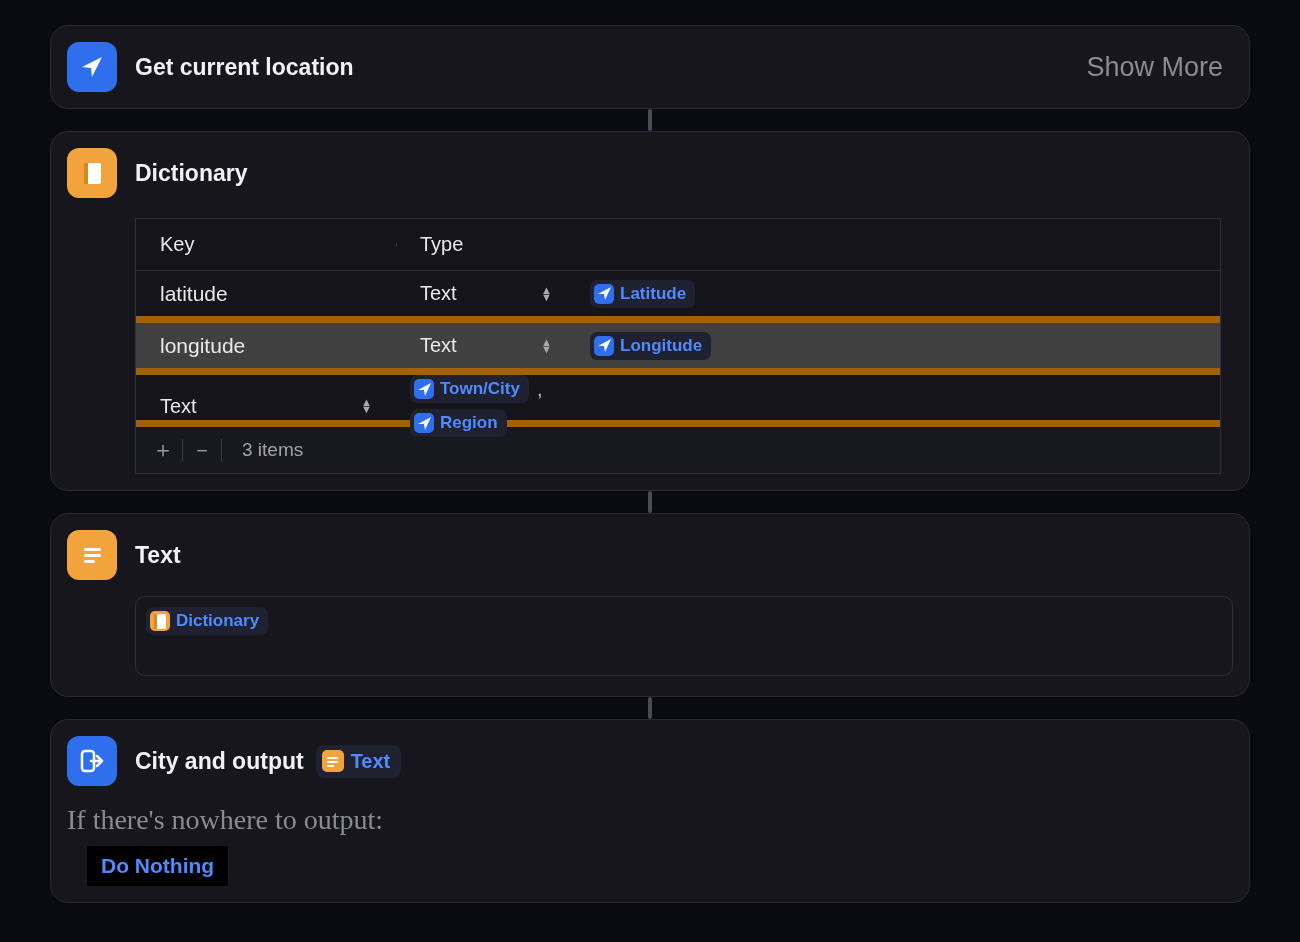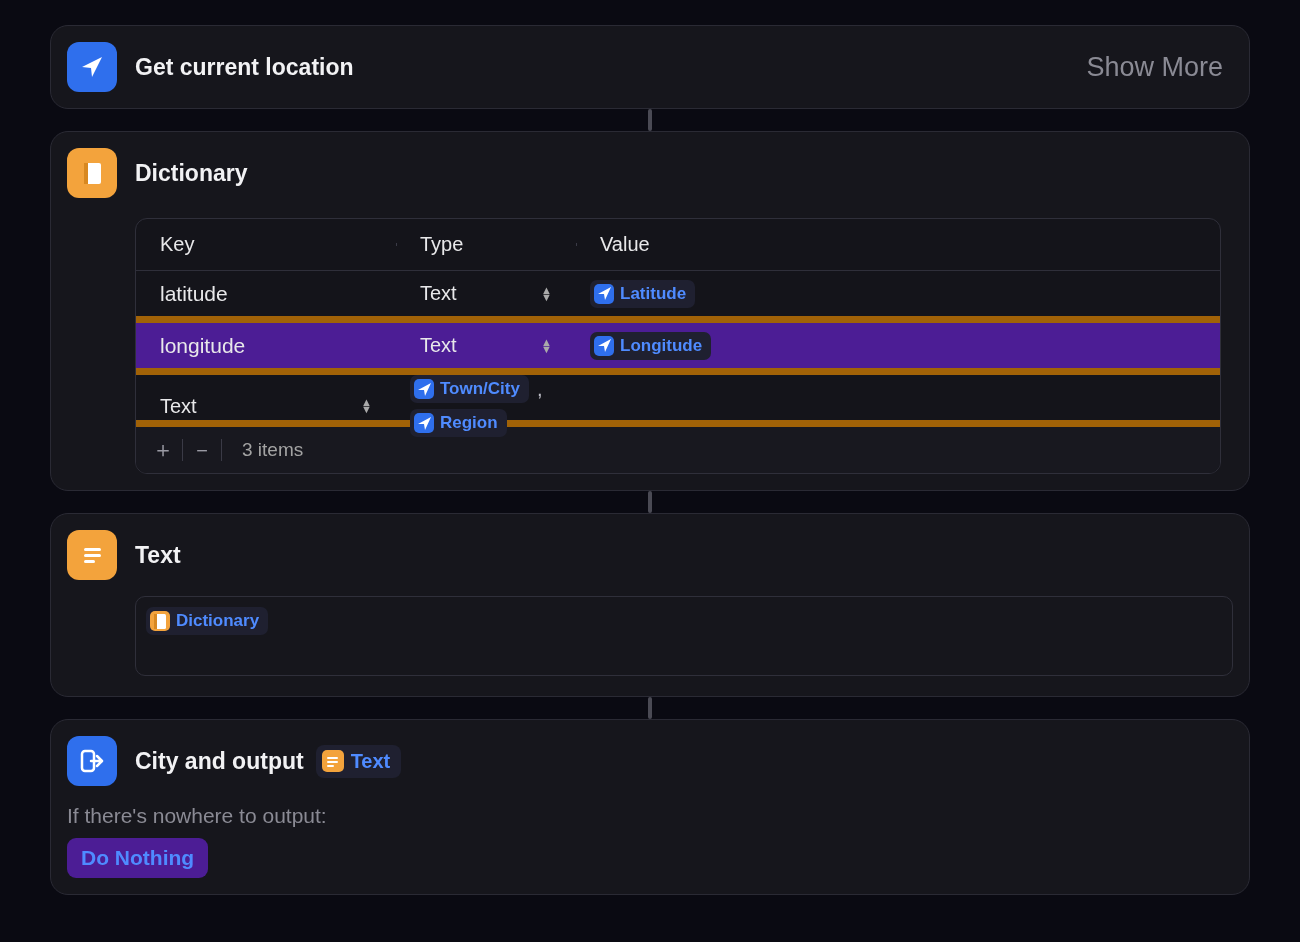--- a/index.html
+++ b/index.html
@@ -53,21 +53,21 @@
     margin-left: auto;
     color: #8a8a94;
     font-size: 27px;
     font-weight: 500;
     cursor: pointer;
     padding-right: 10px;
   }
   .table-wrap {
     margin: 20px 12px 0 68px;
     border: 1px solid #2f2f3a;
-    border-radius: 12px;
+    border-radius: 0;
     overflow: hidden;
     background: #14141a;
   }
   .t-head, .t-row {
     display: grid;
     grid-template-columns: 260px 180px 1fr;
     align-items: center;
   }
   .t-head {
     border-bottom: 1px solid #2f2f3a;
@@ -86,21 +86,21 @@
     left: 0;
     top: 10px;
     bottom: 10px;
     width: 1px;
     background: #3a3a46;
   }
   .t-row {
     height: 52px;
     border-bottom: 7px solid #a16207;
   }
-  .t-row.alt { background: #4c1d95; }
+  .t-row.alt { background: #404040; }
   .t-key {
     padding: 0 24px;
     font-size: 21px;
     color: #e8e8ea;
   }
   .t-type {
     padding: 0 24px;
     font-size: 20px;
     color: #e8e8ea;
     display: flex;
@@ -177,33 +177,35 @@
   }
   .text-body {
     margin: 16px 0 4px 68px;
     border: 1px solid #2f2f3a;
     border-radius: 10px;
     padding: 10px 10px 36px 10px;
     min-height: 80px;
   }
   .subtext {
     color: #8a8a94;
-    font-size: 21px;
+    font-size: 28px;
     margin-top: 18px;
+    font-family: Liberation Serif, serif;
   }
   .option-pill {
     display: inline-flex;
     margin-top: 10px;
-    background: #4c1d95;
+    background: #000000;
     color: #4f8bff;
     font-size: 21px;
     font-weight: 600;
-    border-radius: 9px;
+    border-radius: 2px;
     padding: 8px 14px;
     cursor: pointer;
+    margin-left: 20px;
   }
   .inline-token {
     display: inline-flex;
     align-items: center;
     gap: 7px;
     background: #1f2030;
     border-radius: 8px;
     padding: 5px 11px 5px 6px;
     font-size: 20px;
     font-weight: 600;
@@ -269,21 +271,20 @@
           <use href="#svg-book"></use>
         </svg>
     </div>
     <div class="card-title">Dictionary</div>
   </div>
 
   <div class="table-wrap">
     <div class="t-head">
       <div>Key</div>
       <div>Type</div>
-      <div>Value</div>
     </div>
 
     <div class="t-row">
       <div class="t-key">latitude</div>
       <div class="t-type">
         <span>Text</span>
         <span class="stepper">
             <span>▲</span>
             <span>▼</span>
           </span>

